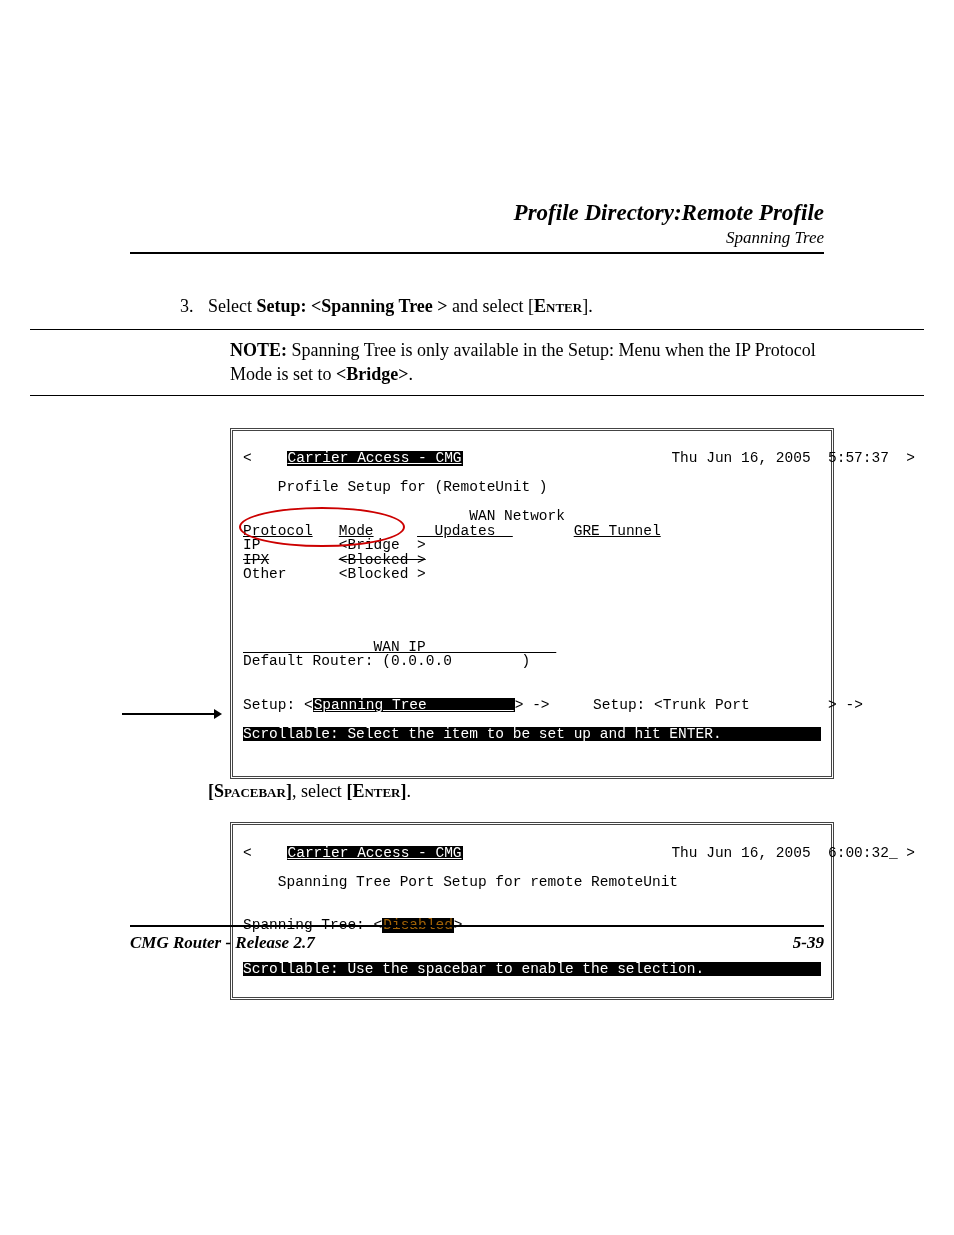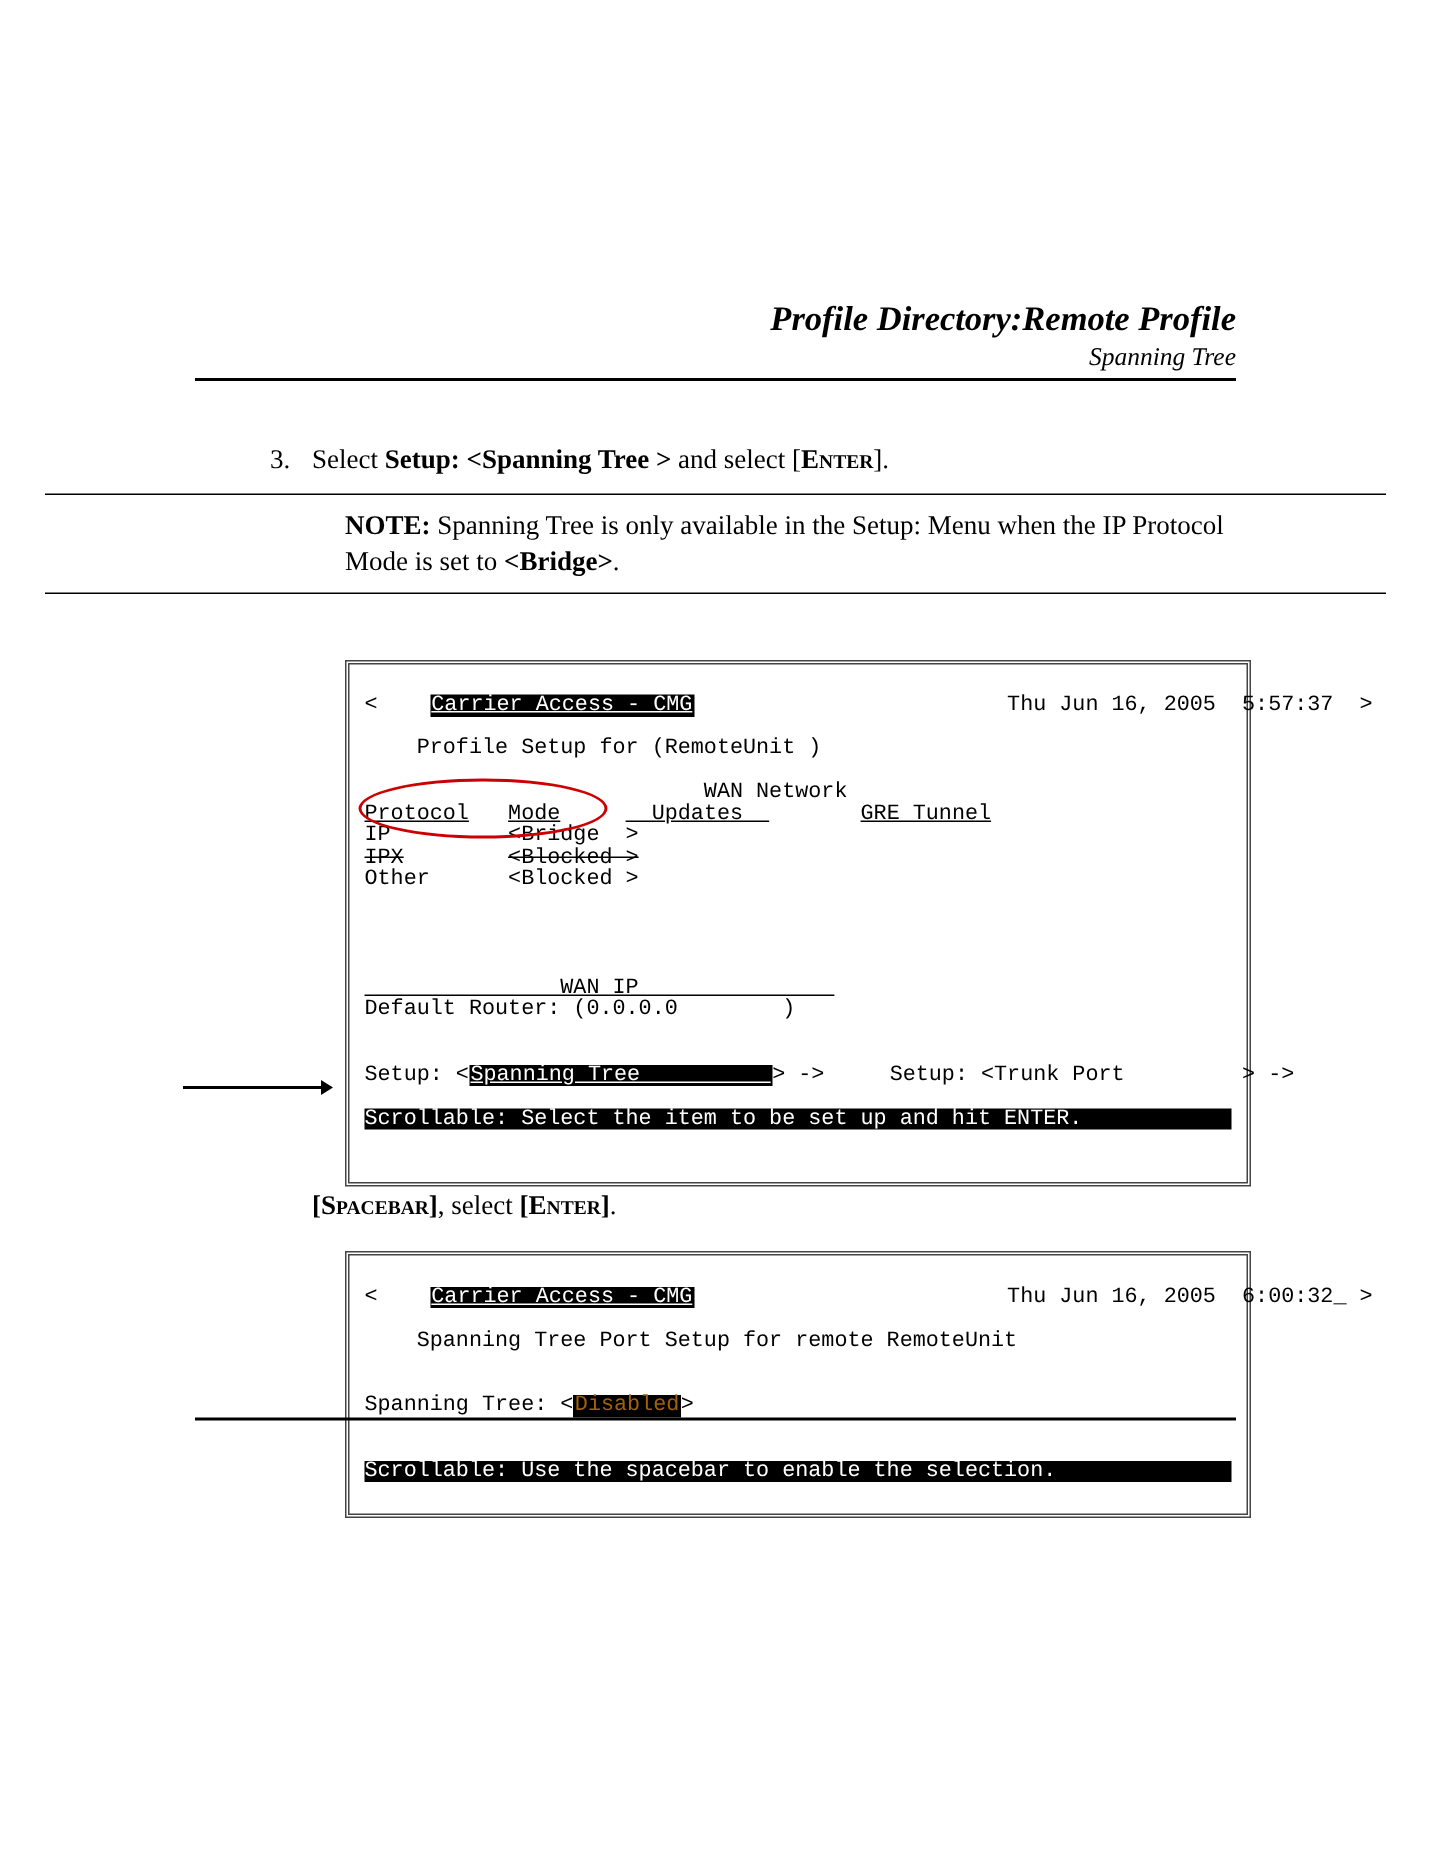--- a/index.html
+++ b/index.html
@@ -62,21 +62,21 @@
     line-height: 1.35;
     margin: 8px 0 8px 100px;
   }
   .strong { font-weight: bold; }
   .sc { font-variant: small-caps; }
 
   
   .term-outer {
     position: relative;
     margin-left: 100px;
-    margin-top: 44px;
+    margin-top: 32px;
   }
   .term {
     font-family: "Courier New", monospace;
     font-size: 14.5px;
     line-height: 1.0;
     background: #fff;
     border: 3px double #444;
     padding: 6px 10px;
     width: 578px;
     white-space: pre;
@@ -206,14 +206,18 @@
 
 <span>Spanning Tree: &lt;</span><span class="hl2">Disabled</span><span>&gt;</span>
 
 
 <span class="bar"><span>Scrollable: Use the spacebar to enable the selection.</span>                       </span>
     </div>
   </div>
 
   <div class="footer">
     <div class="footer-rule"></div>
+    <div class="footer-row">
+      <span>CMG Router - Release 2.7</span>
+      <span>5-39</span>
+    </div>
   </div>
 </div>
 
 </body></html>

